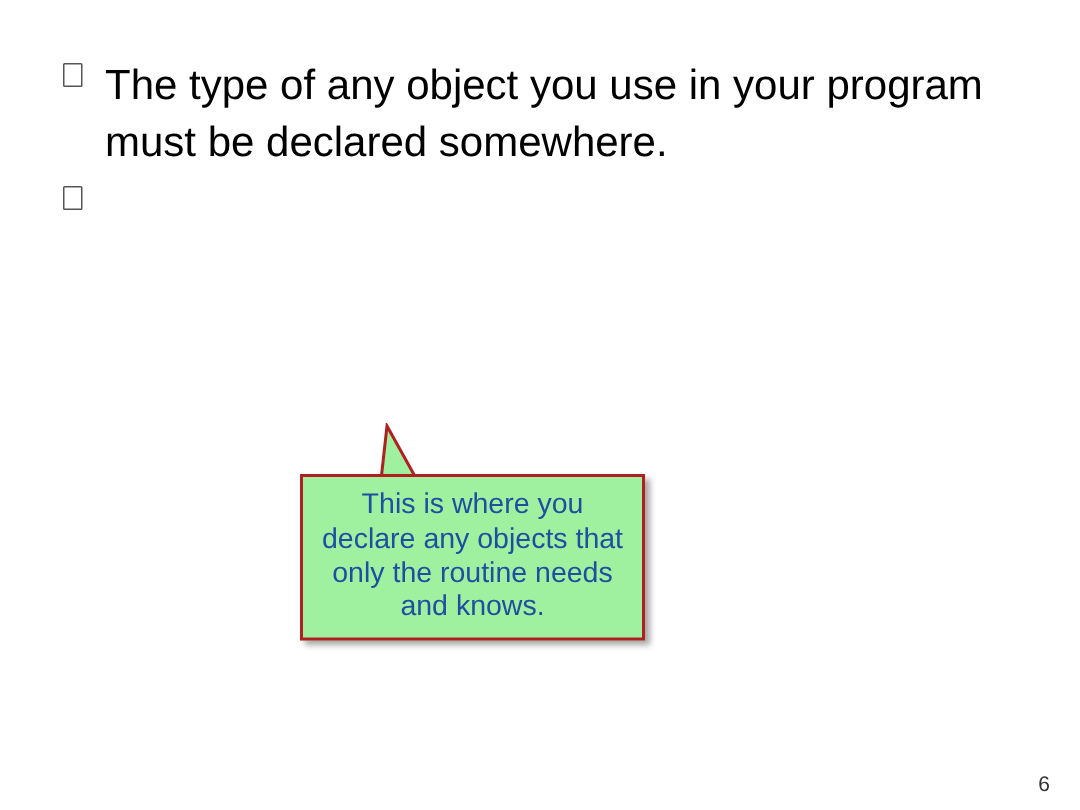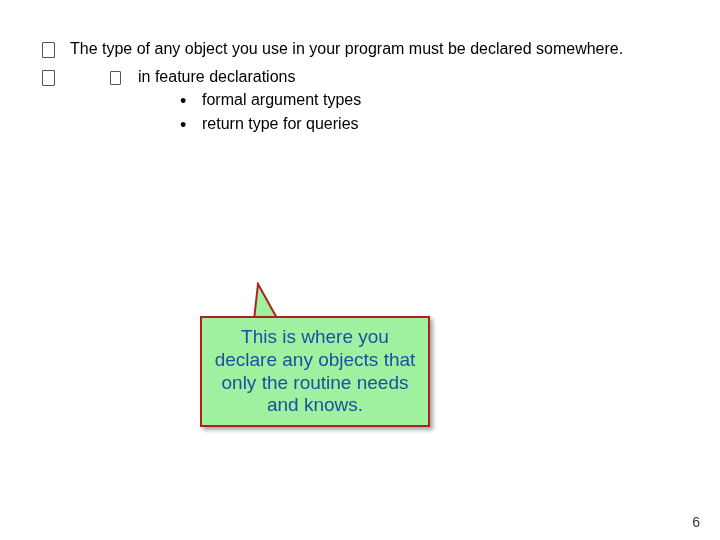--- a/index.html
+++ b/index.html
@@ -35,21 +35,21 @@
   .logo {
     position: absolute;
     top: -6px;
     right: -4px;
     width: 36px;
     height: 36px;
   }
   .content {
     margin-top: 20px;
     color: #000;
-    font-size: 16px;
+    font-size: 28px;
     line-height: 1.35;
   }
   .level1 {
     list-style: none;
     padding-left: 12px;
   }
   .level1 > li {
     position: relative;
     padding-left: 28px;
     margin-bottom: 6px;
@@ -141,31 +141,20 @@
 <div class="slide">
 
 
   <div class="content">
     <ul class="level1">
       <li>
         <span>The type of any object you use in your program must be declared somewhere.</span>
       </li>
       <li>
         <ul class="level2">
-          <li>
-            <span>in feature declarations</span>
-            <ul class="level3">
-              <li>
-                <span>formal argument types</span>
-              </li>
-              <li>
-                <span>return type for queries</span>
-              </li>
-            </ul>
-          </li>
         </ul>
       </li>
     </ul>
   </div>
 
   <div class="callout-wrap">
     <svg class="callout-tail" viewBox="0 0 40 40">
       <polygon points="10,2 30,38 6,38" fill="#9ff09f" stroke="#b02020" stroke-width="2"></polygon>
       <rect x="4" y="36" width="28" height="6" fill="#9ff09f"></rect>
     </svg>

